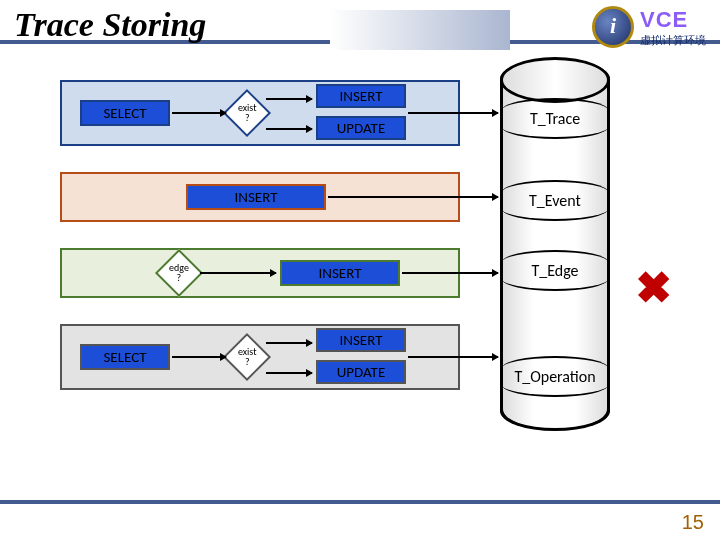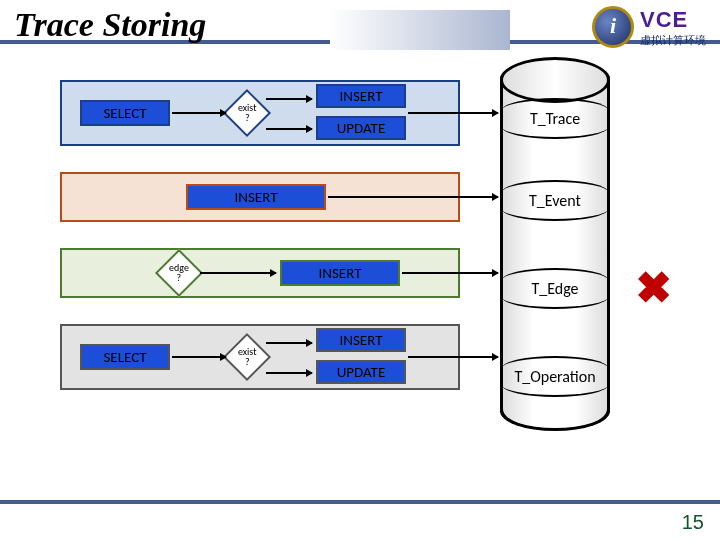--- a/index.html
+++ b/index.html
@@ -5,21 +5,21 @@
   * { box-sizing: border-box; margin: 0; padding: 0; }
   body { width: 720px; height: 540px; font-family: "Times New Roman", serif; background: #fff; position: relative; overflow: hidden; }
 
   
   .title-bar { position: relative; height: 44px; border-bottom: 4px solid #445b90; }
   .title-text { position: absolute; left: 14px; top: 6px; font-size: 34px; font-weight: bold; font-style: italic; color: #000; }
   .accent-fade { position: absolute; right: 210px; top: 10px; width: 180px; height: 40px; background: linear-gradient(to right, #fff, #aab6d0); }
   .logo { position: absolute; right: 14px; top: 6px; display: flex; align-items: center; gap: 6px; }
   .logo-badge { width: 42px; height: 42px; border-radius: 50%; background: radial-gradient(circle at 35% 35%, #6a85c4, #1b2d64); position: relative; border: 3px solid #b0890f; }
   .logo-badge .i { position: absolute; left: 50%; top: 50%; transform: translate(-50%,-55%); color: #fff; font-style: italic; font-weight: bold; font-size: 22px; font-family: Georgia, serif; }
-  .logo-text .brand { font-size: 22px; font-weight: bold; color: #4c1d95; font-family: Arial, sans-serif; letter-spacing: 1px; }
+  .logo-text .brand { font-size: 22px; font-weight: bold; color: #8b5cf6; font-family: Arial, sans-serif; letter-spacing: 1px; }
   .logo-text .tagline { font-size: 11px; color: #102a6a; font-family: "SimHei","Microsoft YaHei",sans-serif; }
 
   
   .stage { position: relative; height: 440px; }
 
   
   .panel { position: absolute; width: 400px; left: 60px; border: 2px solid; }
   .panel.blue   { top: 36px;  height: 66px; border-color: #1a3f87; background: #cfdcee; }
   .panel.orange { top: 128px; height: 50px; border-color: #b64d17; background: #f6e2d4; }
   .panel.green  { top: 204px; height: 50px; border-color: #4c7a2f; background: #e8f0dd; }
@@ -43,21 +43,21 @@
   .cyl::before { content:""; position:absolute; top:-2px; left:-3px; right:-3px; height:40px; border:3px solid #000; border-radius:50%; background: linear-gradient(to right, #ddd, #fff, #ddd); }
   .cyl::after  { content:""; position:absolute; bottom:-2px; left:-3px; right:-3px; height:40px; border:3px solid #000; border-top:none; border-radius:0 0 55px 55px / 0 0 20px 20px; }
 
   .cyl-label { position:absolute; right: 112px; width: 106px; text-align:center; font-family: Calibri, Arial, sans-serif; font-size: 16px; padding: 5px 0; }
   .cyl-label::before, .cyl-label::after { content:""; position:absolute; left:0; right:0; height:10px; }
   .cyl-label::before { top:-6px; border-top:2px solid #000; border-radius: 50% 50% 0 0 / 100% 100% 0 0; }
   .cyl-label::after  { bottom:-6px; border-bottom:2px solid #000; border-radius: 0 0 50% 50% / 0 0 100% 100%; }
 
   .big-x { position:absolute; right: 48px; top: 218px; font-size: 44px; color:#c00000; font-weight:bold; }
 
-  .pagenum { position:absolute; right:16px; bottom:6px; font-family: Arial,sans-serif; font-size:20px; color:#14532d;margin-left:44px; }
+  .pagenum { position:absolute; right:16px; bottom:6px; font-family: Arial,sans-serif; font-size:20px; color:#a16207;margin-left:44px; }
   .footer-line { position:absolute; left:0; right:0; bottom:36px; height:4px; background:#445b90; }
 </style>
 </head>
 <body>
 
 <div class="title-bar">
   <div class="title-text">Trace Storing</div>
   <div class="accent-fade"></div>
   <div class="logo">
     <div class="logo-badge">
@@ -68,21 +68,21 @@
       <div class="tagline">虚拟计算环境</div>
     </div>
   </div>
 </div>
 
 <div class="stage">
 
   <div class="cyl"></div>
   <div class="cyl-label" style="top:60px">T_Trace</div>
   <div class="cyl-label" style="top:142px">T_Event</div>
-  <div class="cyl-label" style="top:230px">T_Edge</div>
+  <div class="cyl-label" style="top:212px">T_Edge</div>
   <div class="cyl-label" style="top:318px">T_Operation</div>
 
   <div class="panel blue"></div>
   <div class="opbox b-blue" style="left:80px; top:56px; width:90px; height:26px">SELECT</div>
   <div class="diamond b-blue" style="left:230px; top:52px; width:34px; height:34px; border:2px solid #1a3f87">
       <span style="white-space:pre">exist
 ?</span>
     </div>
   <div class="opbox b-blue" style="left:316px; top:40px; width:90px; height:24px">INSERT</div>
   <div class="opbox b-blue" style="left:316px; top:72px; width:90px; height:24px">UPDATE</div>

